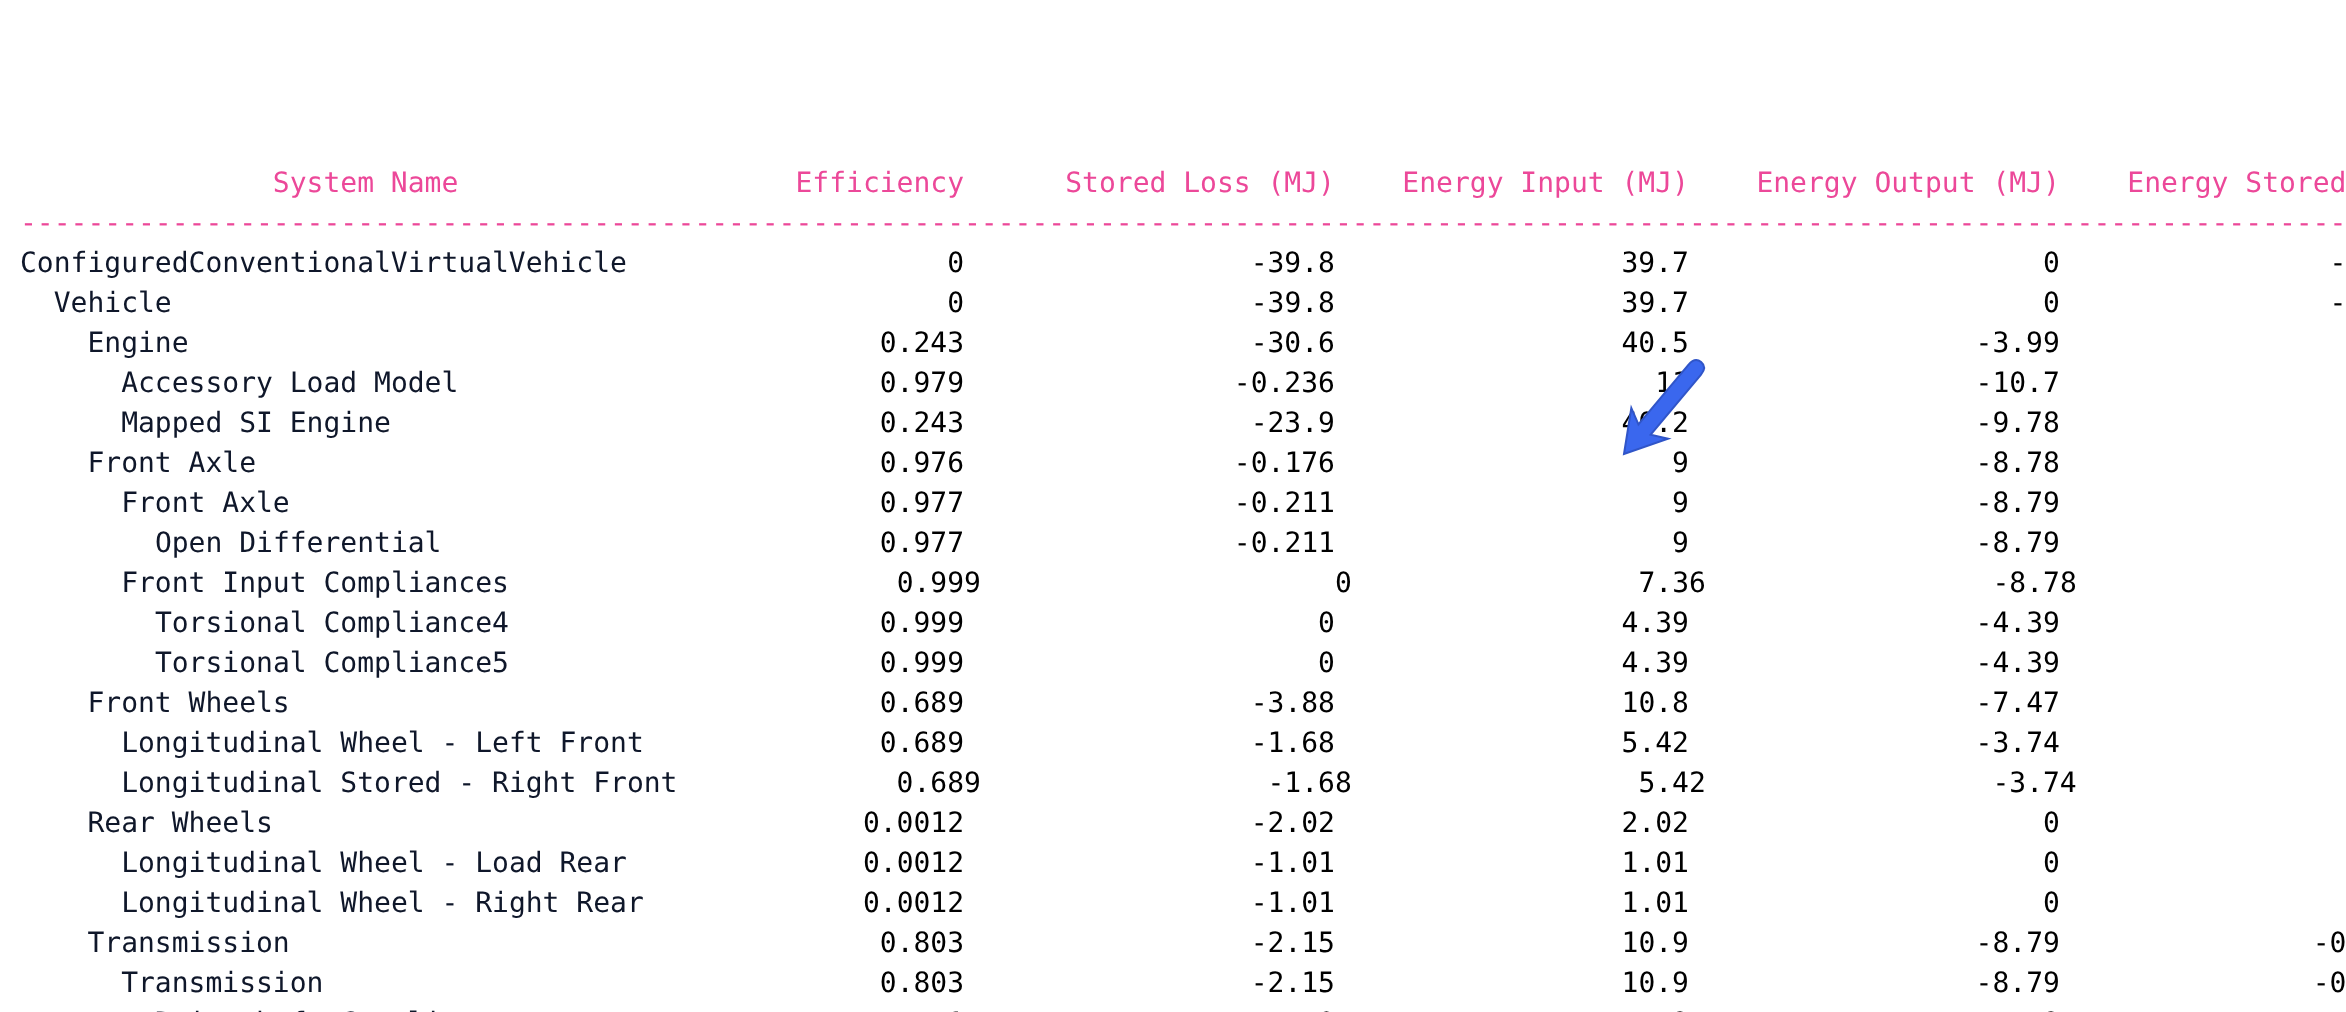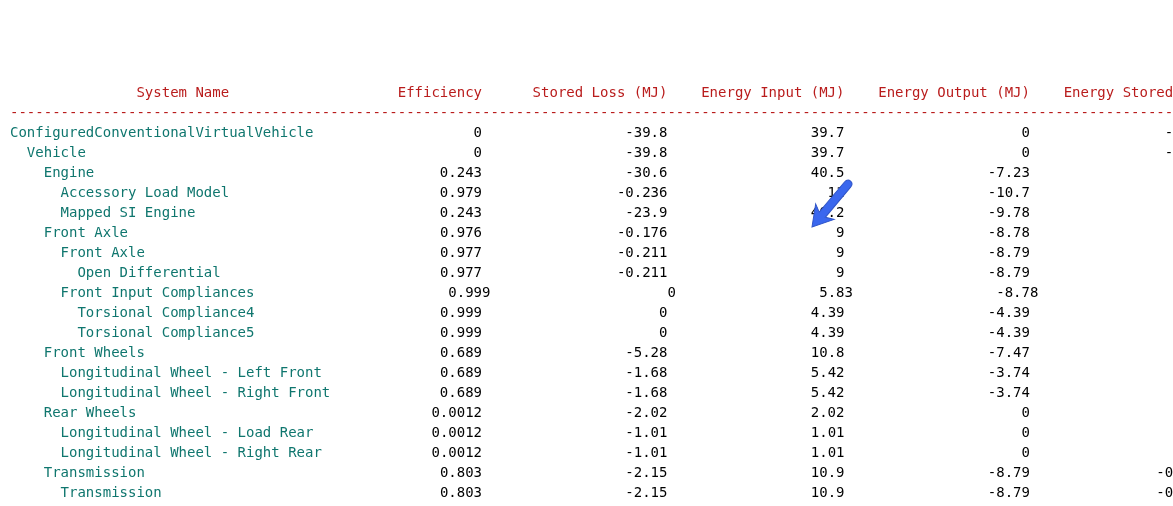--- a/index.html
+++ b/index.html
@@ -11,50 +11,50 @@
     background: #fff;
     color: #000;
     line-height: 20px;
     width: 1173px;
     box-sizing: border-box;
   }
   #out {
     padding-top: 2px;
     position: relative;
   }
-  .hdr { color: #b91c1c; }
-  .link { color: #0f766e; }
+  .hdr { color: #ec4899; }
+  .link { color: #0f172a; }
   .num { color: #000; }
   .arrow {
     position: absolute;
     z-index: 10;
   }
   .arrow svg { display:block; }
 </style>
 </head>
 <body>
 
 
 
 <div id="out"><span class="hdr">               System Name                </span><span class="hdr">    Efficiency</span><span class="hdr">      Stored Loss (MJ)</span><span class="hdr">    Energy Input (MJ)</span><span class="hdr">    Energy Output (MJ)</span><span class="hdr">    Energy Stored (MJ)</span>
 <span class="hdr">-----------------------------------------------------------------------------------------------------------------------------------------------</span>
 <span class="link">ConfiguredConventionalVirtualVehicle</span>      <span class="num">             0</span><span class="num">                 -39.8</span><span class="num">                 39.7</span><span class="num">                     0</span><span class="num">                -0.109</span>
   <span class="link">Vehicle</span>                                 <span class="num">             0</span><span class="num">                 -39.8</span><span class="num">                 39.7</span><span class="num">                     0</span><span class="num">                -0.109</span>
-    <span class="link">Engine</span>                                <span class="num">         0.243</span><span class="num">                 -30.6</span><span class="num">                 40.5</span><span class="num">                 -7.23</span><span class="num">                     0</span>
+    <span class="link">Engine</span>                                <span class="num">         0.243</span><span class="num">                 -30.6</span><span class="num">                 40.5</span><span class="num">                 -3.99</span><span class="num">                     0</span>
       <span class="link">Accessory Load Model</span>                <span class="num">         0.979</span><span class="num">                -0.236</span><span class="num">                   11</span><span class="num">                 -10.7</span><span class="num">                     0</span>
       <span class="link">Mapped SI Engine</span>                    <span class="num">         0.243</span><span class="num">                 -23.9</span><span class="num">                 40.2</span><span class="num">                 -9.78</span><span class="num">                     0</span>
     <span class="link">Front Axle</span>                            <span class="num">         0.976</span><span class="num">                -0.176</span><span class="num">                    9</span><span class="num">                 -8.78</span><span class="num">                     0</span>
       <span class="link">Front Axle</span>                          <span class="num">         0.977</span><span class="num">                -0.211</span><span class="num">                    9</span><span class="num">                 -8.79</span><span class="num">                     0</span>
         <span class="link">Open Differential</span>                 <span class="num">         0.977</span><span class="num">                -0.211</span><span class="num">                    9</span><span class="num">                 -8.79</span><span class="num">                     0</span>
-      <span class="link">Front Input Compliances</span>              <span class="num">         0.999</span><span class="num">                     0</span><span class="num">                 5.83</span><span class="num">                 -8.78</span><span class="num">                     0</span>
+      <span class="link">Front Input Compliances</span>              <span class="num">         0.999</span><span class="num">                     0</span><span class="num">                 7.36</span><span class="num">                 -8.78</span><span class="num">                     0</span>
         <span class="link">Torsional Compliance4</span>             <span class="num">         0.999</span><span class="num">                     0</span><span class="num">                 4.39</span><span class="num">                 -4.39</span><span class="num">                     0</span>
         <span class="link">Torsional Compliance5</span>             <span class="num">         0.999</span><span class="num">                     0</span><span class="num">                 4.39</span><span class="num">                 -4.39</span><span class="num">                     0</span>
-    <span class="link">Front Wheels</span>                          <span class="num">         0.689</span><span class="num">                 -5.28</span><span class="num">                 10.8</span><span class="num">                 -7.47</span><span class="num">                     0</span>
+    <span class="link">Front Wheels</span>                          <span class="num">         0.689</span><span class="num">                 -3.88</span><span class="num">                 10.8</span><span class="num">                 -7.47</span><span class="num">                     0</span>
       <span class="link">Longitudinal Wheel - Left Front</span>     <span class="num">         0.689</span><span class="num">                 -1.68</span><span class="num">                 5.42</span><span class="num">                 -3.74</span><span class="num">                     0</span>
-      <span class="link">Longitudinal Wheel - Right Front</span>    <span class="num">         0.689</span><span class="num">                 -1.68</span><span class="num">                 5.42</span><span class="num">                 -3.74</span><span class="num">                     0</span>
+      <span class="link">Longitudinal Stored - Right Front</span>    <span class="num">         0.689</span><span class="num">                 -1.68</span><span class="num">                 5.42</span><span class="num">                 -3.74</span><span class="num">                     0</span>
     <span class="link">Rear Wheels</span>                           <span class="num">        0.0012</span><span class="num">                 -2.02</span><span class="num">                 2.02</span><span class="num">                     0</span><span class="num">                     0</span>
       <span class="link">Longitudinal Wheel - Load Rear</span>      <span class="num">        0.0012</span><span class="num">                 -1.01</span><span class="num">                 1.01</span><span class="num">                     0</span><span class="num">                     0</span>
       <span class="link">Longitudinal Wheel - Right Rear</span>     <span class="num">        0.0012</span><span class="num">                 -1.01</span><span class="num">                 1.01</span><span class="num">                     0</span><span class="num">                     0</span>
     <span class="link">Transmission</span>                          <span class="num">         0.803</span><span class="num">                 -2.15</span><span class="num">                 10.9</span><span class="num">                 -8.79</span><span class="num">               -0.0219</span>
       <span class="link">Transmission</span>                        <span class="num">         0.803</span><span class="num">                 -2.15</span><span class="num">                 10.9</span><span class="num">                 -8.79</span><span class="num">               -0.0219</span>
         <span class="link">Driveshaft Compliance</span>             <span class="num">             1</span><span class="num">                     0</span><span class="num">                    9</span><span class="num">                    -9</span><span class="num">                     0</span>
              
                               
                                    
             

